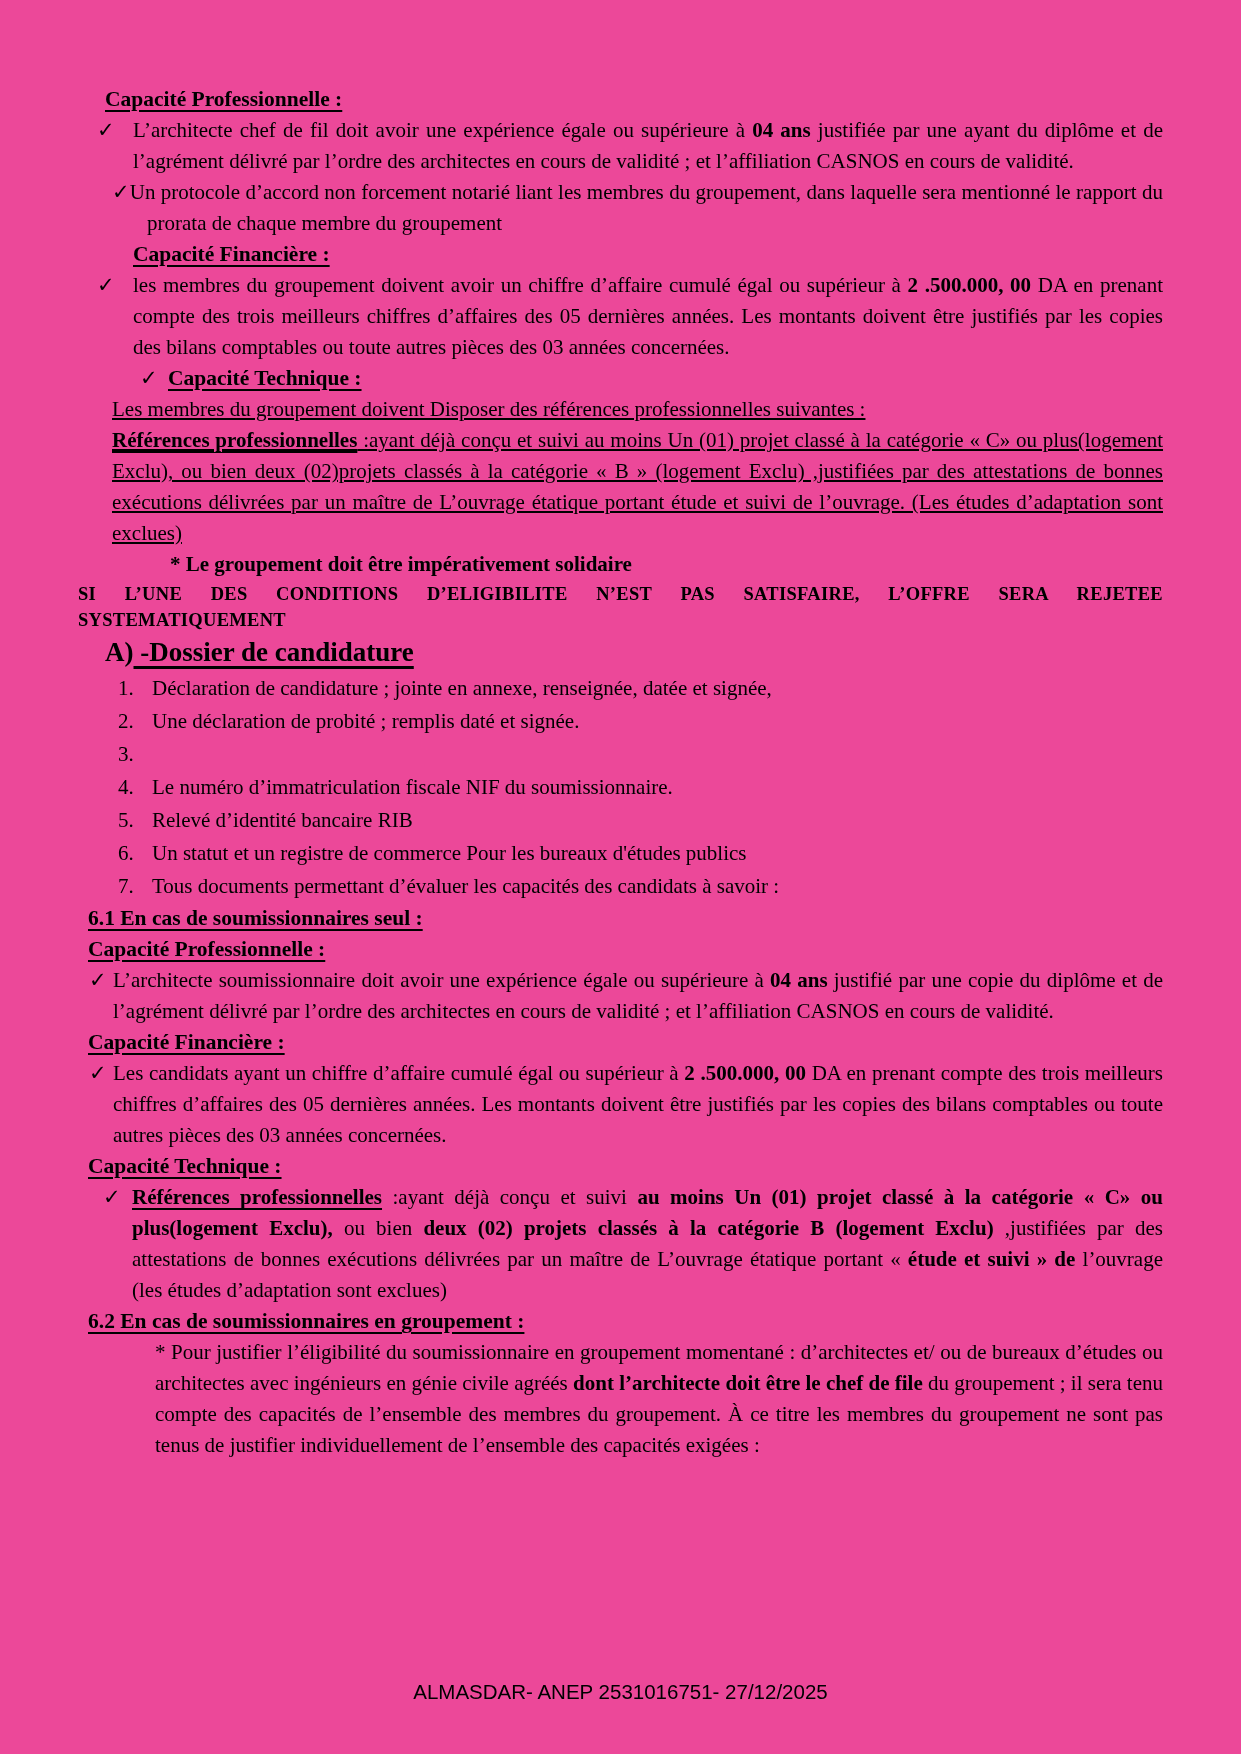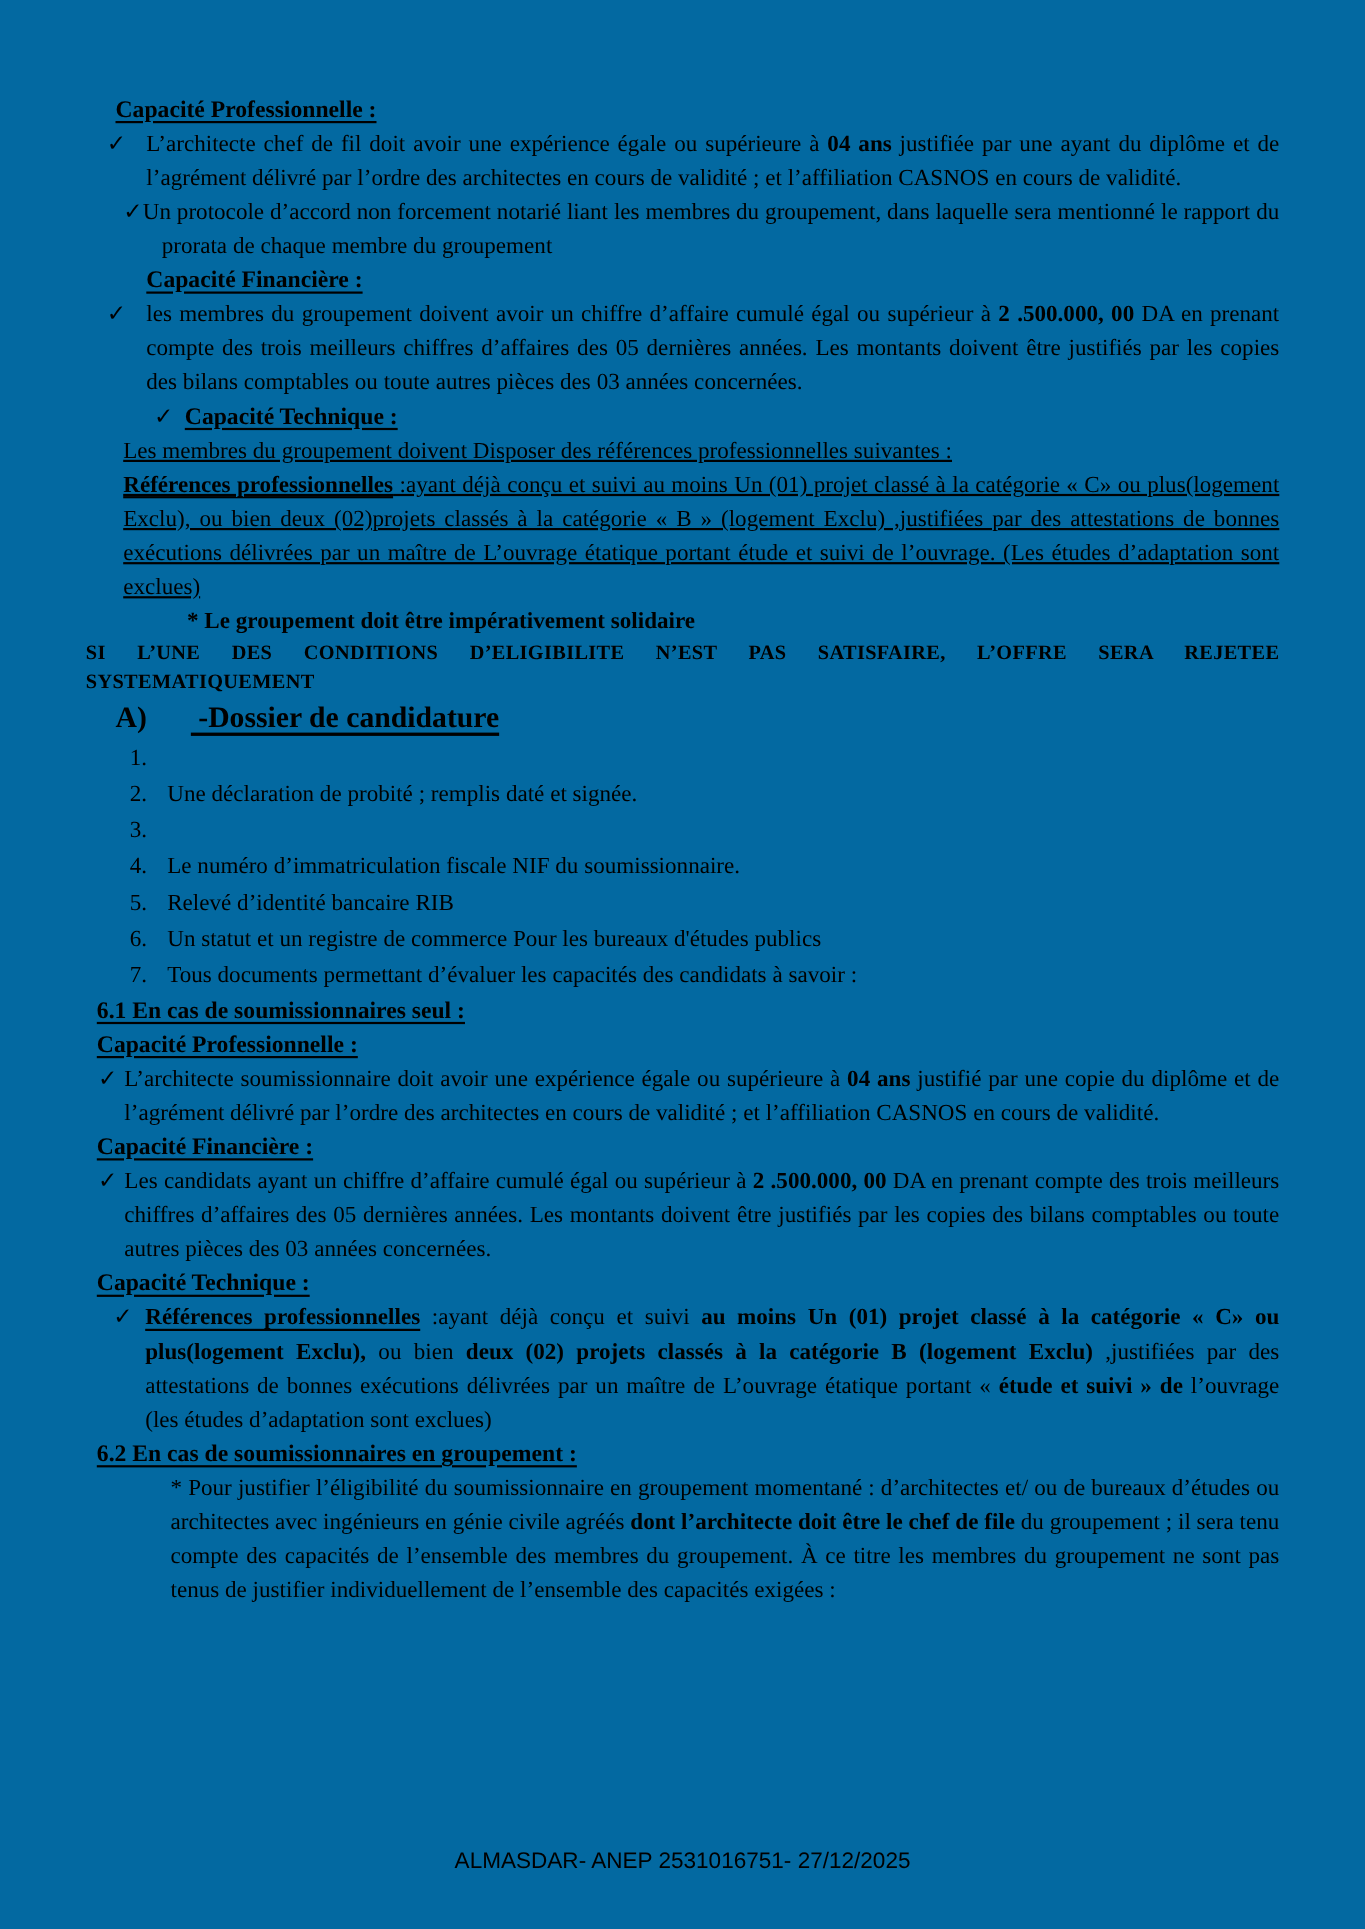--- a/index.html
+++ b/index.html
@@ -1,19 +1,19 @@
 <!DOCTYPE html>
 <html><head>
 <meta charset="utf-8">
 <style>
   html,body{margin:0;padding:0;background:#888;}
   .page{
     position:relative;
     width:1241px;height:1754px;
-    background:#0369a1;
+    background:#ec4899;
     font-family:"Liberation Serif", serif;
     font-size:21px;color:#000;
     box-sizing:border-box;
     padding:84px 78px 0 78px;
     overflow:hidden;
     margin:0 auto;
   }
   .ln{line-height:31px;}
   .just{text-align:justify;}
   b,.b{font-weight:bold;}
@@ -30,21 +30,21 @@
   .ml25{margin-left:25px;}
   .ml27{margin-left:27px;}
   .ml34{margin-left:34px;text-decoration:underline;}
   .ml55{margin-left:55px;}
   .ml62{margin-left:62px;}
   .ml92{margin-left:92px;}
   .mk-inline{display:inline-block;width:28px;}
   .warn{font-weight:bold;font-size:18.5px;line-height:24px;letter-spacing:0.3px;margin-top:2px;}
   .warn-l1{text-align:justify;text-align-last:justify;}
   .h-dossier{font-weight:bold;font-size:27px;line-height:40px;}
-  .h-dossier .u2{text-decoration:underline;text-decoration-thickness:3px;text-underline-offset:5px;margin-left:40px;}
+  .h-dossier .u2{text-decoration:underline;text-decoration-thickness:3px;text-underline-offset:5px;}
   .li{display:flex;line-height:33px;margin-left:40px;}
   .li .num{flex:0 0 34px;}
   .p62{margin-left:77px;text-align:justify;line-height:31px;}
   .refu{text-decoration:underline;text-decoration-thickness:2px;text-underline-offset:4px;font-weight:bold;}
   .footer{
     position:absolute;left:0;right:0;top:1680px;
     text-align:center;
     font-family:"Liberation Sans", sans-serif;
     font-size:20.5px;color:#000;
   }
@@ -80,20 +80,21 @@
 
   <div class="ln b ml92">* Le groupement doit être impérativement solidaire</div>
 
   <div class="warn warn-l1">SI L’UNE DES CONDITIONS D’ELIGIBILITE N’EST PAS SATISFAIRE, L’OFFRE SERA REJETEE</div>
   <div class="warn">SYSTEMATIQUEMENT</div>
 
   <div class="h-dossier ml27"><span>A)</span><span class="u2"> -Dossier de candidature</span></div>
 
   <div class="li">
       <span class="num">1.</span>
+      <span>Déclaration de candidature ; jointe en annexe, renseignée, datée et signée,</span>
     </div>
   <div class="li">
       <span class="num">2.</span>
       <span>Une déclaration de probité ; remplis daté et signée.</span>
     </div>
   <div class="li">
       <span class="num">3.</span>
     </div>
   <div class="li">
       <span class="num">4.</span>

